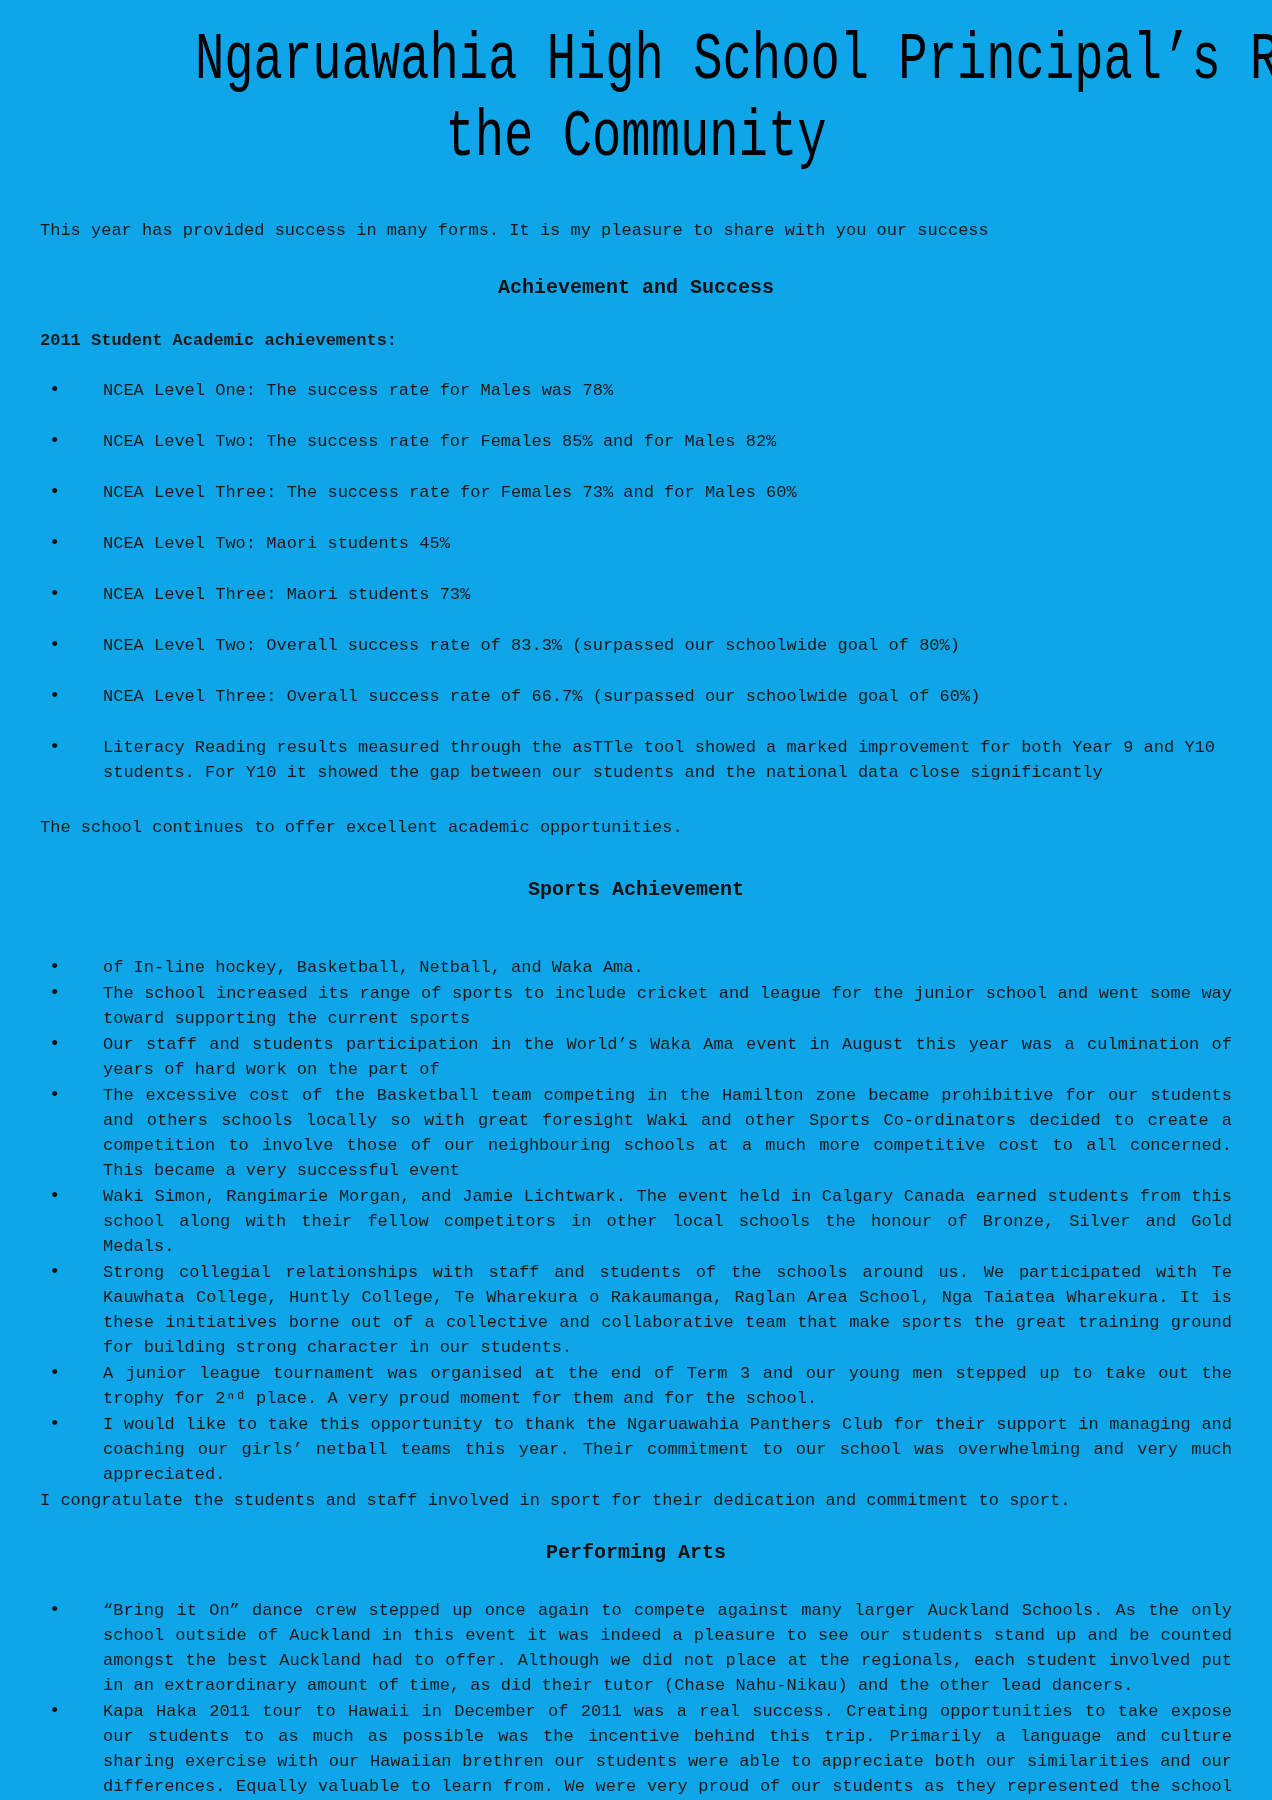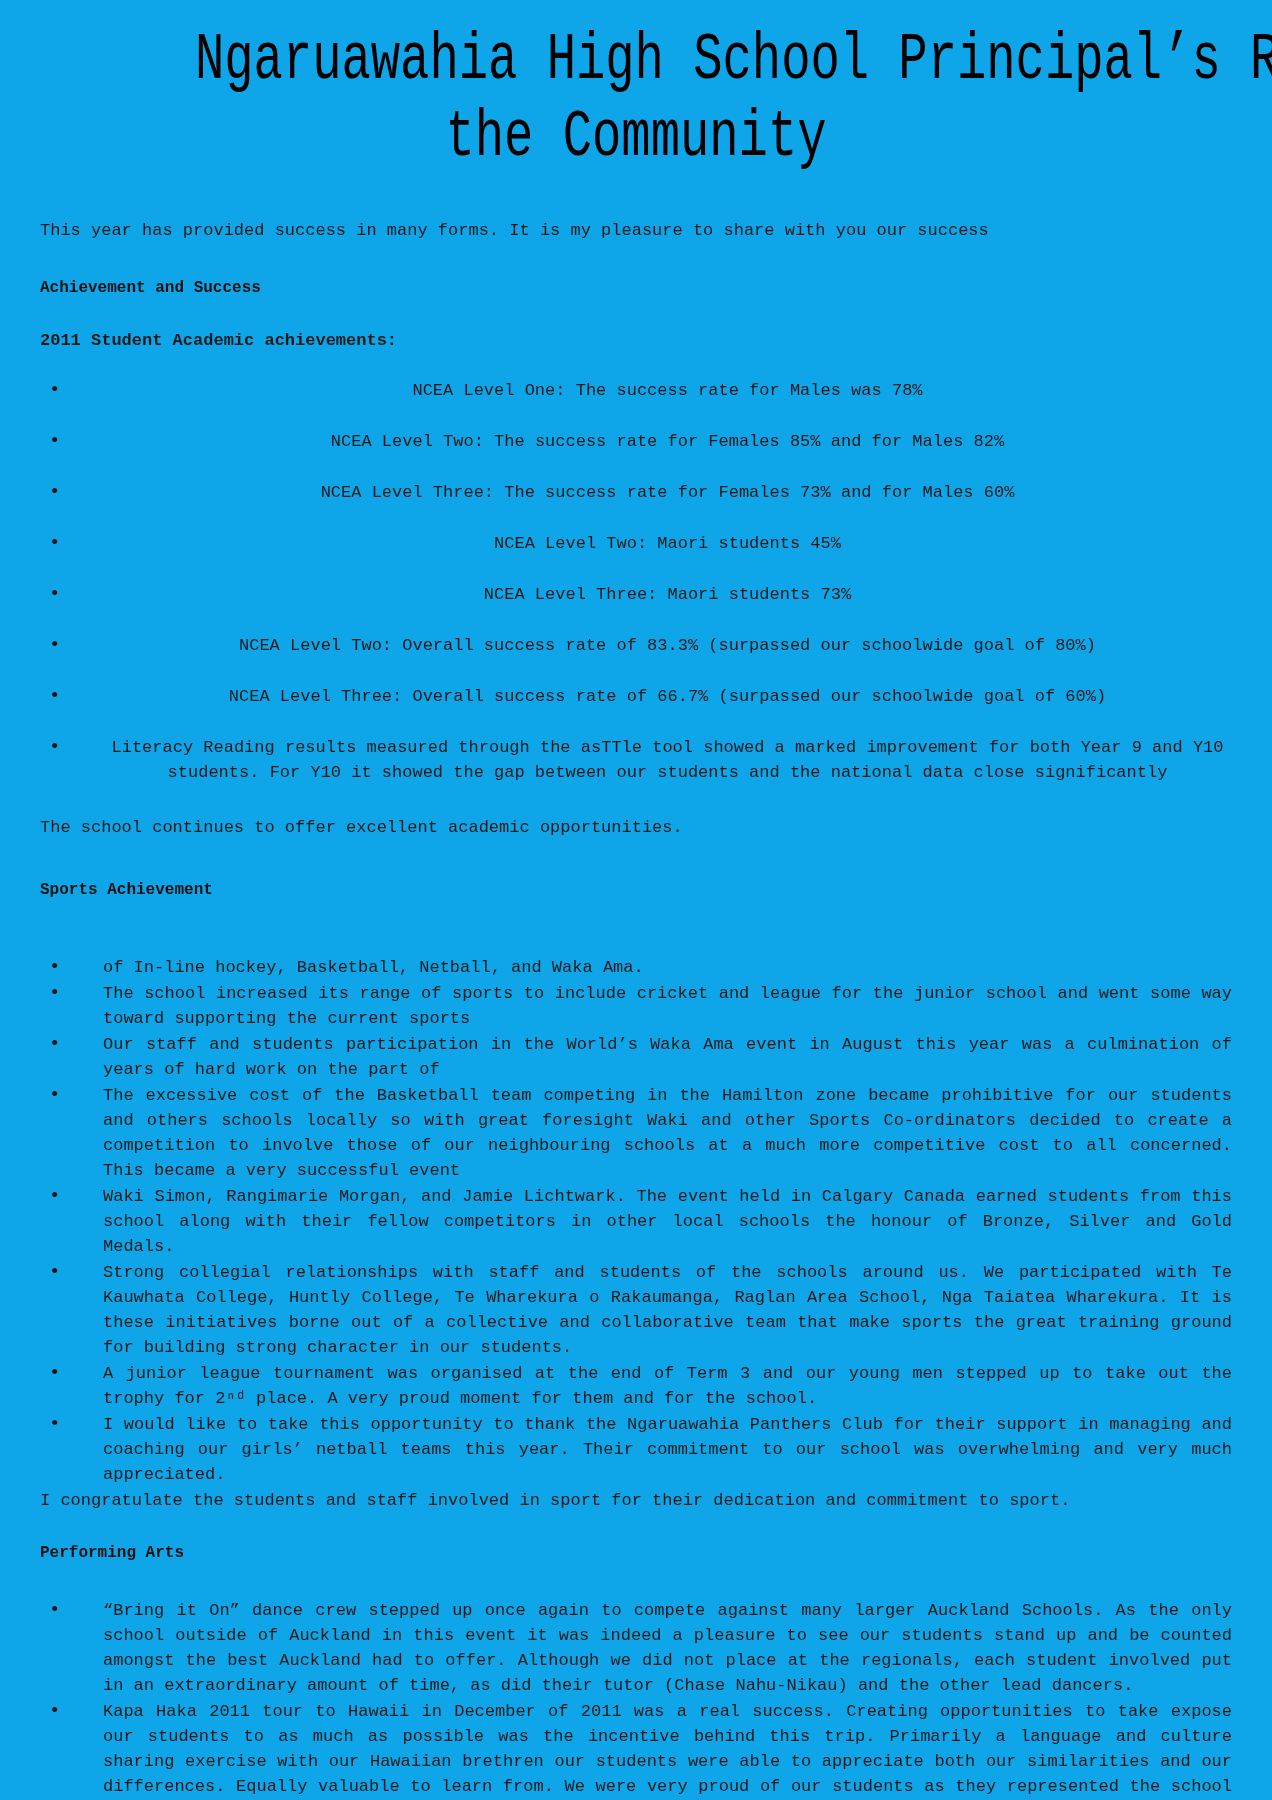--- a/index.html
+++ b/index.html
@@ -29,41 +29,40 @@
     transform: scaleX(0.74);
     transform-origin: 50% 50%;
     white-space: nowrap;
   }
   .intro {
     margin: 0 0 30px 0;
     line-height: 25px;
   }
   .section-heading {
     margin: 0 0 25px 0;
-    font-size: 16px;
+    font-size: 20px;
     line-height: 30px;
     font-weight: 700;
-    text-align: left;
+    text-align: center;
     color: #111111;
   }
   .subhead {
     margin: 14px 0 25px 0;
     font-weight: 700;
     line-height: 25px;
   }
   ul.bullet-list {
     list-style: none;
     margin: 0;
     padding: 0;
   }
   ul.bullet-list li {
     position: relative;
     margin-left: 63px;
     line-height: 25px;
-    text-align: center;
   }
   ul.bullet-list li::before {
     content: "\2022";
     position: absolute;
     left: -54px;
     top: 0;
     font-size: 19px;
     color: #111111;
   }
   ul.list-spaced { margin-bottom: 30px; }

